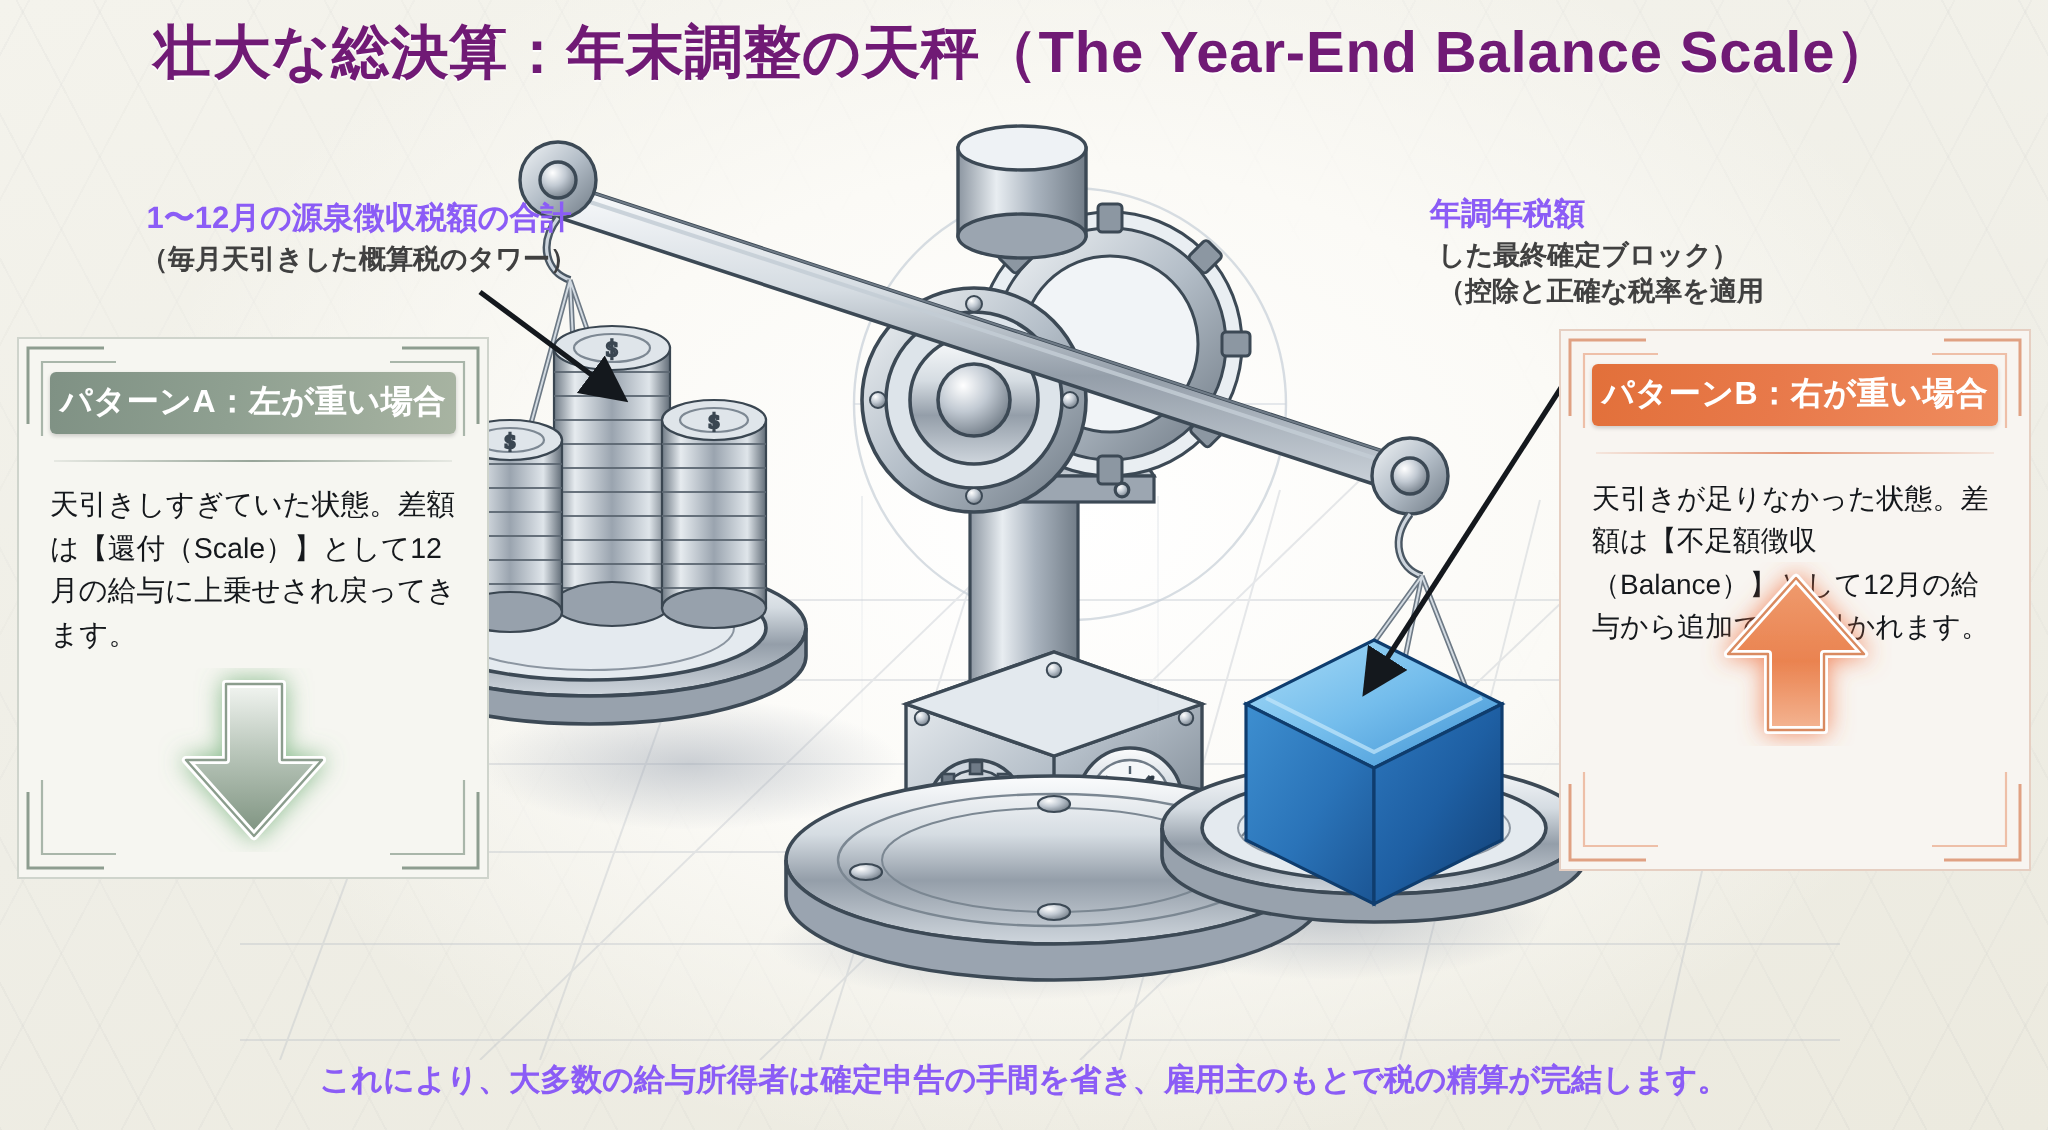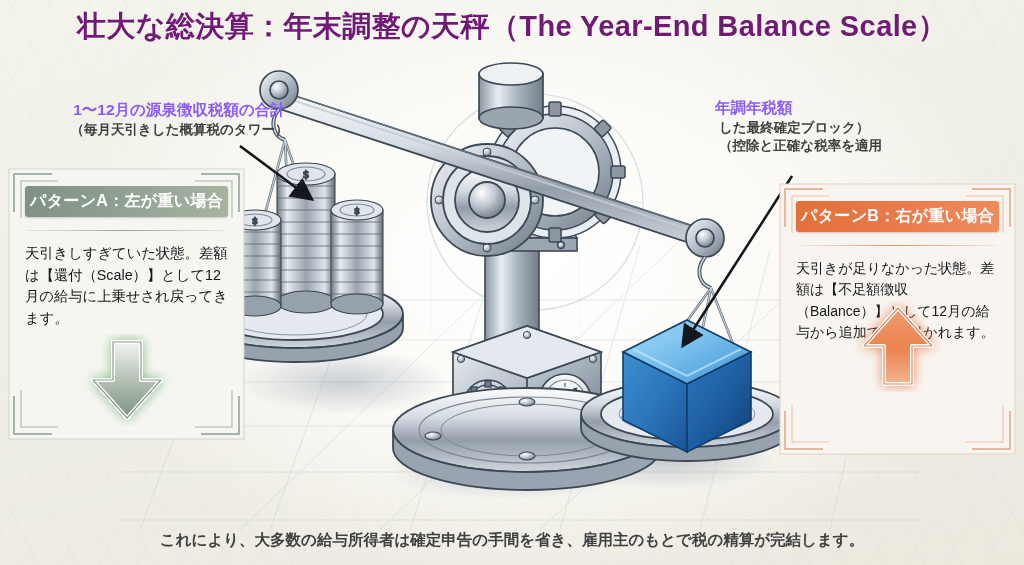--- a/index.html
+++ b/index.html
@@ -39,21 +39,21 @@
   .callout{position:absolute;line-height:1.34;}
   .callout .c-main{font-size:15.5px;font-weight:bold;color:#8b5cf6;}
   .callout .c-sub{font-size:13.5px;font-weight:bold;color:#404040;}
   #callout-left{left:52px;top:100px;text-align:center;width:255px;}
   #callout-right{left:702px;top:98px;text-align:left;width:240px;margin-left:13px;}
   #callout-right .c-sub{padding-left:4px;}
 
   
   .panel{position:absolute;width:237px;}
   #panel-a{left:8px;top:168px;height:272px;}
-  #panel-b{left:779px;top:183px;height:223px;}
+  #panel-b{left:779px;top:164px;height:223px;}
   .panel-frame{position:absolute;inset:0;}
   .panel-inner{position:absolute;inset:0;padding:18px 17px 0 17px;box-sizing:border-box;}
 
   .banner{
     height:31px;border-radius:3px;display:flex;align-items:center;justify-content:center;
     color:#ffffff;font-size:16px;font-weight:bold;letter-spacing:.3px;
     box-shadow:0 1px 2px rgba(0,0,0,.18);
     white-space:nowrap;
   }
   #panel-a .banner{background:linear-gradient(100deg,#7f9184 0%,#8fa091 45%,#a8b4a2 100%);}
@@ -64,21 +64,21 @@
   #panel-b .divider{background:linear-gradient(90deg,rgba(226,140,105,.15),rgba(222,124,85,.8),rgba(226,140,105,.15));}
 
   .body-text{margin-top:12px;font-size:14.3px;line-height:1.52;color:#15181c;font-weight:500;}
   #panel-b .body-text{font-size:14px;}
 
   .arrow-slot{position:absolute;left:0;right:0;bottom:14px;display:flex;justify-content:center;}
 
   
   .footer{
     position:absolute;left:0;right:0;bottom:14px;text-align:center;
-    font-size:15.5px;font-weight:bold;color:#404040;white-space:nowrap;
+    font-size:15.5px;font-weight:bold;color:#8b5cf6;white-space:nowrap;
   }
 </style>
 </head>
 <body>
 
 <div id="stage">
 
   <div class="bg-base"></div>
   <div class="bg-lattice"></div>
 

